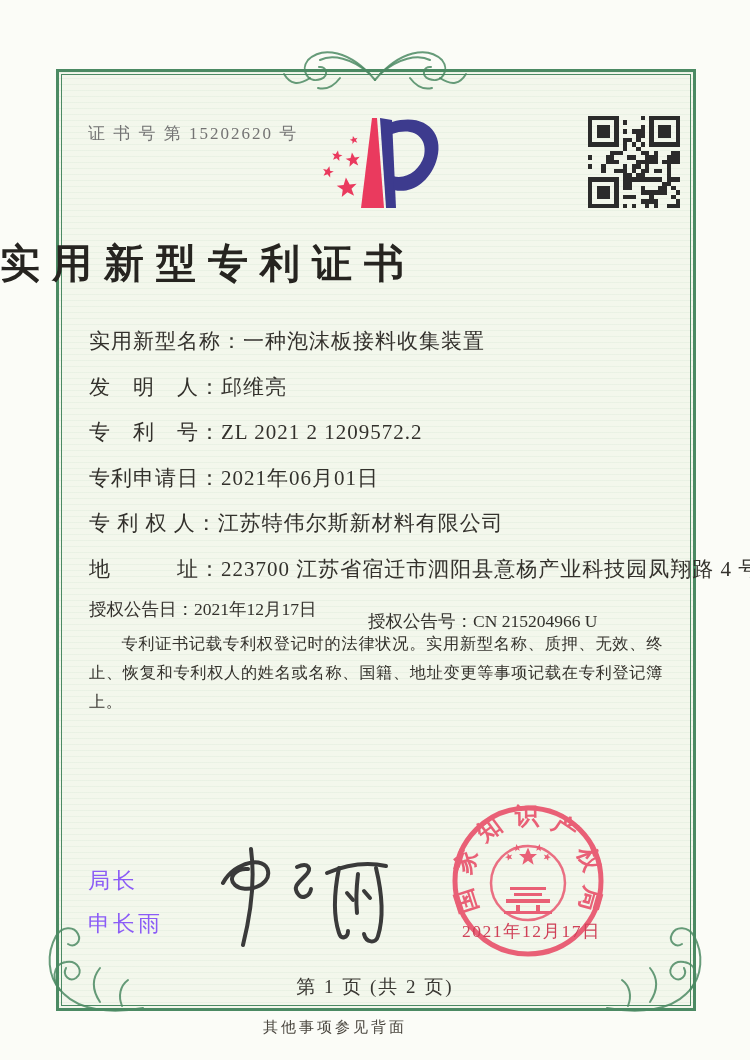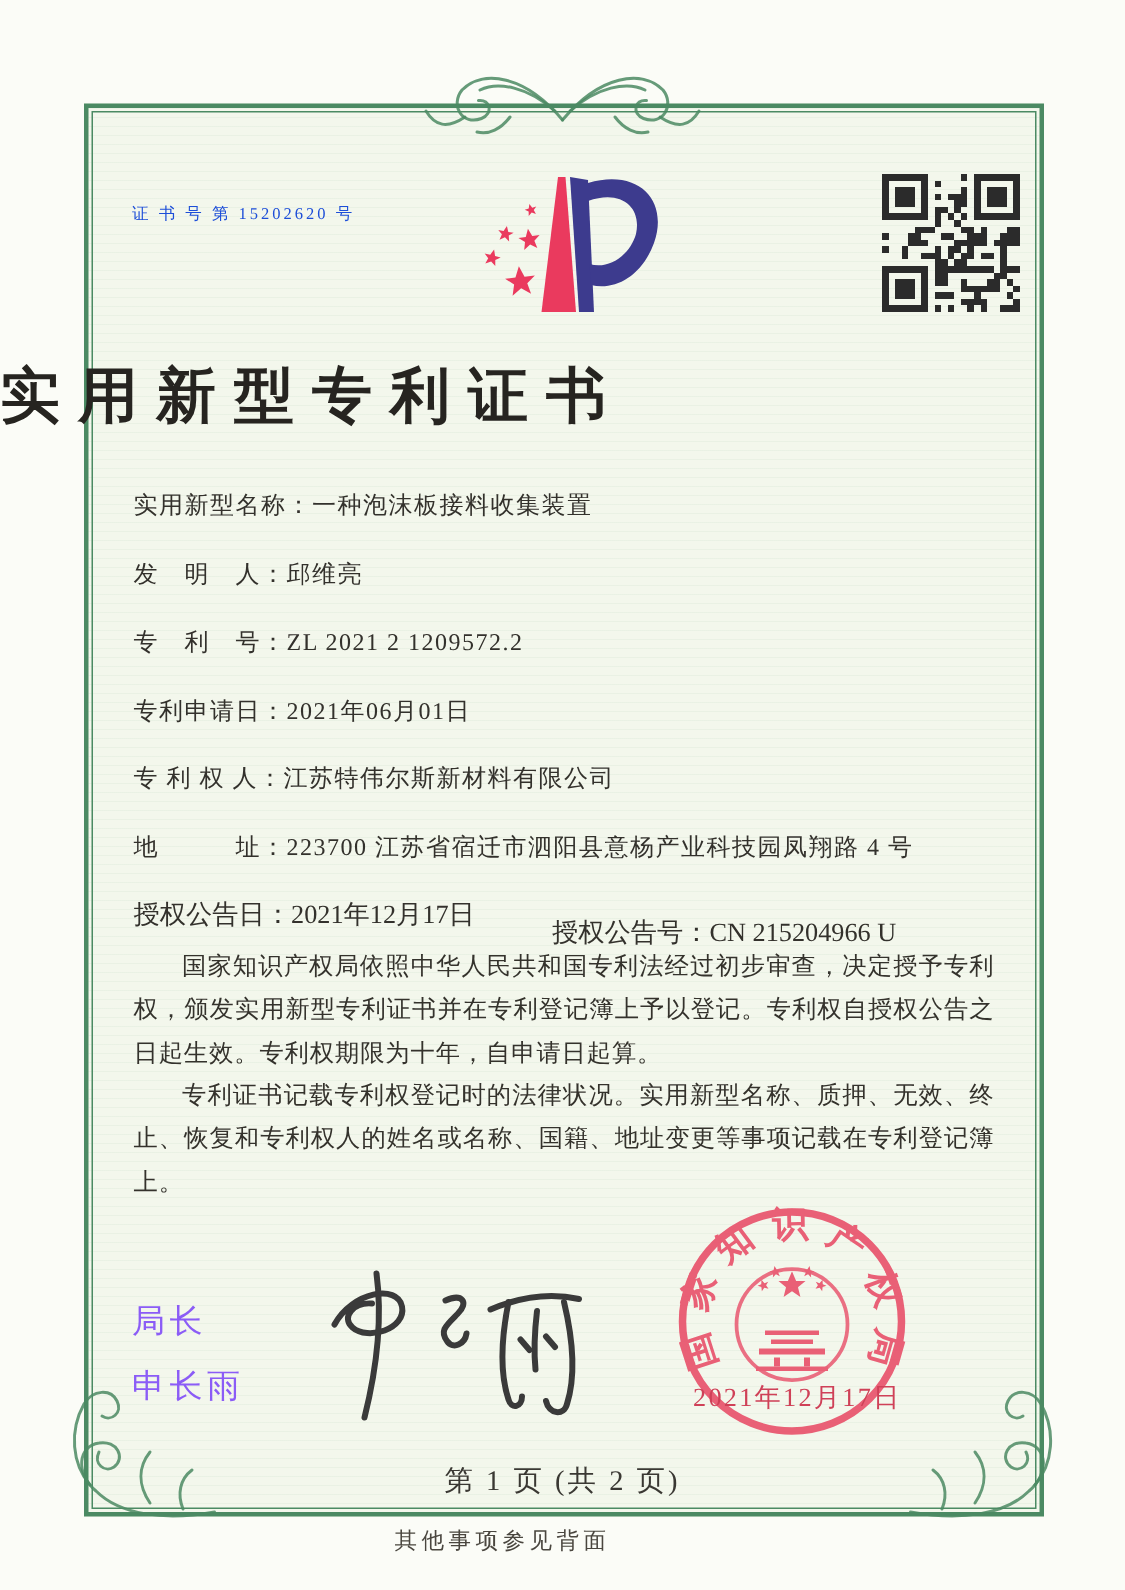--- a/index.html
+++ b/index.html
@@ -6,29 +6,29 @@
   body{font-family:"Liberation Serif","DejaVu Serif",serif;color:#33312c;}
   .page{position:relative;width:750px;height:1060px;background:#fbfcf7;overflow:hidden;}
   
   .frame{position:absolute;left:56px;top:69px;width:634px;height:936px;
          border:3px solid #4b8a63;background:#f3f7ec;
          background-image:repeating-linear-gradient(180deg,rgba(110,165,125,.07) 0 1px,transparent 1px 6px);}
   .frame-inner{position:absolute;inset:2px;border:1px solid #4b8a63;pointer-events:none;}
   .ornament{position:absolute;pointer-events:none;}
   .ornament path{fill:none;stroke:#4b8a63;stroke-width:2;stroke-linecap:round;opacity:.85;}
   
-  .cert-no{position:absolute;left:88px;top:122px;font-size:11px;letter-spacing:2px;color:#1d4ed8;margin-top:13px;}
+  .cert-no{position:absolute;left:88px;top:122px;font-size:17px;letter-spacing:2px;color:#737373;}
   .logo{position:absolute;left:308px;top:112px;width:144px;height:104px;}
   .qr{position:absolute;left:588px;top:116px;width:92px;height:92px;}
   .qr svg{width:100%;height:100%;fill:#2b2b2b;shape-rendering:crispEdges;}
   .title{position:absolute;left:0;top:236px;width:750px;text-align:left;
          font-size:40px;font-weight:bold;letter-spacing:12px;color:#262420;}
   
   .fields{position:absolute;left:89px;top:327px;width:580px;}
-  .field-row{height:22px;margin-bottom:23.5px;font-size:16px;white-space:nowrap;color:#33312c;}
+  .field-row{height:22px;margin-bottom:23.5px;font-size:21px;white-space:nowrap;color:#33312c;}
   .field-label{letter-spacing:1px;}
   .field-value{letter-spacing:1px;}
   .grant-row{position:absolute;left:89px;top:597px;width:580px;font-size:17.5px;white-space:nowrap;}
   .grant-no{position:absolute;left:279px;top:12px;}
   
   .paras{position:absolute;left:89px;top:630px;width:574px;font-size:16.2px;line-height:28.8px;
          text-align:justify;letter-spacing:.6px;color:#34322c;}
   .paras p{margin:0;text-indent:2em;}
   
   .signer{position:absolute;left:88px;top:866px;font-size:22px;letter-spacing:3px;color:#8b5cf6;}
@@ -342,21 +342,20 @@
       <span class="field-label">地　　　址：</span><span class="field-value">223700 江苏省宿迁市泗阳县意杨产业科技园凤翔路 4 号</span>
     </div>
   </div>
 
   <div class="grant-row">
     <span>授权公告日：</span><span>2021年12月17日</span>
     <span class="grant-no"><span>授权公告号：</span><span>CN 215204966 U</span></span>
   </div>
 
   <div class="paras">
-    <p>国家知识产权局依照中华人民共和国专利法经过初步审查，决定授予专利权，颁发实用新型专利证书并在专利登记簿上予以登记。专利权自授权公告之日起生效。专利权期限为十年，自申请日起算。</p>
     <p>专利证书记载专利权登记时的法律状况。实用新型名称、质押、无效、终止、恢复和专利权人的姓名或名称、国籍、地址变更等事项记载在专利登记簿上。</p>
   </div>
 
   <div class="signer">
     <div>局长</div>
     <div>申长雨</div>
   </div>
 
   <svg class="sig" viewBox="0 0 200 110">
     <path d="M18 42 C30 20, 60 15, 63 30 C66 45, 40 53, 30 44 C22 37, 31 27, 43 28"></path>

